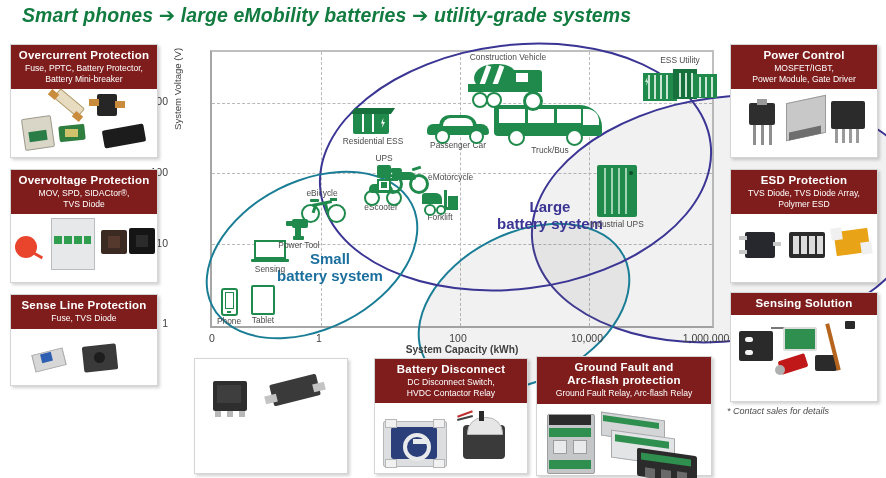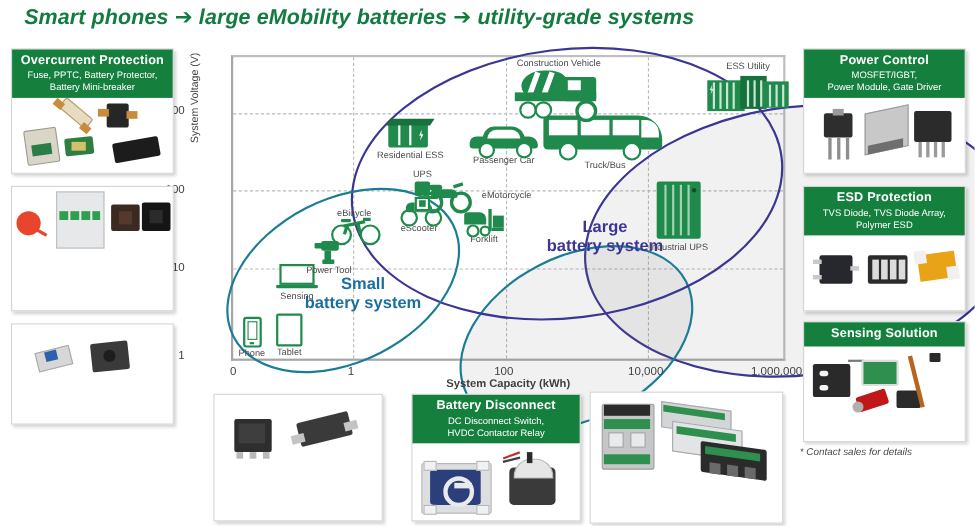--- a/index.html
+++ b/index.html
@@ -8,21 +8,21 @@
 
   
   .title{position:absolute;left:22px;top:4px;width:720px;height:28px;
          font-style:italic;font-weight:bold;font-size:19.5px;color:#127b3f;
          letter-spacing:.1px;white-space:nowrap;}
   .title .arr{font-style:normal;font-weight:bold;}
 
   
   .card{position:absolute;background:#ffffff;border:1px solid #d5d5d5;
         box-shadow:2px 2px 3px rgba(0,0,0,.18);box-sizing:border-box;}
-  .card-head{background:#15803d;color:#ffffff;text-align:center;
+  .card-head{background:#7f1d1d;color:#ffffff;text-align:center;
              padding:4px 3px 5px;box-sizing:border-box;}
   .card-title{font-size:11.5px;font-weight:bold;line-height:13px;
               letter-spacing:.2px;}
   .card-sub{font-size:8.6px;line-height:10.5px;font-weight:normal;margin-top:1px;}
   .card-body{position:relative;height:calc(100% - 0px);}
 
   
   .pt{position:absolute;}
 
   
@@ -183,21 +183,21 @@
   <div class="cap">Forklift</div>
 </div>
 
 <div class="item" style="left:382px;top:166px;width:110px;text-align:left">
   <div class="ico" style="width:44px;height:22px;margin:0;display:inline-block;vertical-align:middle">
     <div style="position:absolute;left:1px;top:8px;width:14px;height:14px;border:3px solid #1f8a4c;border-radius:50%;"></div>
     <div style="position:absolute;left:27px;top:8px;width:14px;height:14px;border:3px solid #1f8a4c;border-radius:50%;"></div>
     <div style="position:absolute;left:10px;top:6px;width:24px;height:8px;background:#1f8a4c;border-radius:4px 10px 4px 4px;"></div>
     <div style="position:absolute;left:8px;top:2px;width:12px;height:5px;background:#1f8a4c;border-radius:3px;"></div>
     <div style="position:absolute;left:30px;top:1px;width:9px;height:3px;background:#1f8a4c;transform:rotate(-18deg);"></div>
-  </div><span class="cap" style="display:inline-block;vertical-align:middle;margin-left:12px;">eMotorcycle</span>
+  </div><span class="cap" style="display:inline-block;vertical-align:middle;margin-left:2px;">eMotorcycle</span>
 </div>
 
 <div class="item" style="left:362px;top:153px;width:44px">
   <div class="cap">UPS</div>
   <div class="ico" style="width:22px;height:30px;">
     <div style="position:absolute;left:4px;top:2px;width:14px;height:13px;background:#1f8a4c;border-radius:2px;"></div>
     <div style="position:absolute;left:4px;top:16px;width:14px;height:13px;border:2px solid #1f8a4c;box-sizing:border-box;background:#fff"></div>
     <div style="position:absolute;left:8px;top:19px;width:6px;height:6px;background:#1f8a4c;"></div>
   </div>
 </div>
@@ -299,36 +299,45 @@
     <div class="pt" style="left:48px;top:36px;width:26px;height:16px;background:#2f7d3f;border-radius:2px;transform:rotate(-6deg)"></div>
     <div class="pt" style="left:54px;top:40px;width:13px;height:8px;background:#cfc26a;"></div>
     <div class="pt" style="left:86px;top:5px;width:20px;height:22px;background:#262626;border-radius:2px;"></div>
     <div class="pt" style="left:78px;top:10px;width:10px;height:7px;background:#c98c3c;"></div>
     <div class="pt" style="left:104px;top:12px;width:10px;height:7px;background:#c98c3c;"></div>
     <div class="pt" style="left:92px;top:38px;width:42px;height:18px;background:#1c1c1c;border-radius:2px;transform:rotate(-10deg)"></div>
   </div>
 </div>
 
 <div class="card" style="left:10px;top:169px;width:148px;height:114px">
+  <div class="card-head">
+    <div class="card-title">Overvoltage Protection</div>
+    <div class="card-sub" style="white-space:pre-line">MOV, SPD, SIDACtor®,
+TVS Diode</div>
+  </div>
   <div class="card-body">
     <div class="pt" style="left:4px;top:22px;width:22px;height:22px;background:#e8452c;border-radius:50%;"></div>
     <div class="pt" style="left:22px;top:40px;width:10px;height:3px;background:#e8452c;transform:rotate(30deg)"></div>
     <div class="pt" style="left:40px;top:4px;width:42px;height:50px;background:#e6e8ea;border:1px solid #b9bdc0;"></div>
     <div class="pt" style="left:43px;top:22px;width:8px;height:8px;background:#2f9e4f;"></div>
     <div class="pt" style="left:53px;top:22px;width:8px;height:8px;background:#2f9e4f;"></div>
     <div class="pt" style="left:63px;top:22px;width:8px;height:8px;background:#2f9e4f;"></div>
     <div class="pt" style="left:73px;top:22px;width:7px;height:8px;background:#2f9e4f;"></div>
     <div class="pt" style="left:90px;top:16px;width:26px;height:24px;background:#3b2a22;border-radius:2px;"></div>
     <div class="pt" style="left:97px;top:22px;width:12px;height:12px;background:#54392c;"></div>
     <div class="pt" style="left:118px;top:14px;width:26px;height:26px;background:#151515;border-radius:2px;"></div>
     <div class="pt" style="left:125px;top:21px;width:12px;height:12px;background:#2b2b2b;"></div>
   </div>
 </div>
 
 <div class="card" style="left:10px;top:294px;width:148px;height:92px">
+  <div class="card-head">
+    <div class="card-title">Sense Line Protection</div>
+    <div class="card-sub" style="white-space:pre-line">Fuse, TVS Diode</div>
+  </div>
   <div class="card-body">
     <div class="pt" style="left:22px;top:22px;width:30px;height:16px;background:#d7d7d7;border:1px solid #a9a9a9;transform:rotate(-14deg)"></div>
     <div class="pt" style="left:30px;top:24px;width:11px;height:9px;background:#2f5fb0;transform:rotate(-14deg)"></div>
     <div class="pt" style="left:72px;top:16px;width:34px;height:26px;background:#3a3a3a;border-radius:2px;transform:rotate(-6deg)"></div>
     <div class="pt" style="left:83px;top:23px;width:11px;height:11px;background:#1d1d1d;border-radius:50%;"></div>
   </div>
 </div>
 
 <div class="card" style="left:730px;top:44px;width:148px;height:114px">
   <div class="card-head">
@@ -424,20 +433,25 @@
     <div class="pt" style="left:58px;top:56px;width:10px;height:7px;background:#f1f1f1;border:1px solid #b5b7b9;"></div>
     <div class="pt" style="left:88px;top:22px;width:42px;height:34px;background:#3a3a3a;border-radius:4px;"></div>
     <div class="pt" style="left:92px;top:14px;width:34px;height:16px;background:#e6e6e6;border-radius:16px 16px 0 0;border:1px solid #b9b9b9;"></div>
     <div class="pt" style="left:104px;top:8px;width:5px;height:10px;background:#2a2a2a;"></div>
     <div class="pt" style="left:82px;top:10px;width:16px;height:2px;background:#c03030;transform:rotate(-20deg)"></div>
     <div class="pt" style="left:82px;top:14px;width:16px;height:2px;background:#404040;transform:rotate(-14deg)"></div>
   </div>
 </div>
 
 <div class="card" style="left:536px;top:356px;width:176px;height:120px">
+  <div class="card-head">
+    <div class="card-title" style="white-space:pre-line">Ground Fault and
+Arc-flash protection</div>
+    <div class="card-sub" style="white-space:pre-line">Ground Fault Relay, Arc-flash Relay</div>
+  </div>
   <div class="card-body">
     <div class="pt" style="left:10px;top:10px;width:46px;height:58px;background:#c4c6c8;border:1px solid #9b9d9f;border-radius:2px;"></div>
     <div class="pt" style="left:12px;top:11px;width:42px;height:10px;background:#2c2c2c;"></div>
     <div class="pt" style="left:12px;top:24px;width:42px;height:9px;background:#2f8f4e;"></div>
     <div class="pt" style="left:16px;top:36px;width:12px;height:12px;background:#e9eaec;border:1px solid #9b9d9f;"></div>
     <div class="pt" style="left:36px;top:36px;width:12px;height:12px;background:#e9eaec;border:1px solid #9b9d9f;"></div>
     <div class="pt" style="left:12px;top:56px;width:42px;height:9px;background:#2f8f4e;"></div>
     <div class="pt" style="left:64px;top:12px;width:62px;height:22px;background:#d3d5d7;border:1px solid #a6a8aa;transform:skewY(8deg)"></div>
     <div class="pt" style="left:66px;top:15px;width:56px;height:6px;background:#2f8f4e;transform:skewY(8deg)"></div>
     <div class="pt" style="left:74px;top:30px;width:62px;height:26px;background:#e2e4e6;border:1px solid #a6a8aa;transform:skewY(8deg)"></div>

